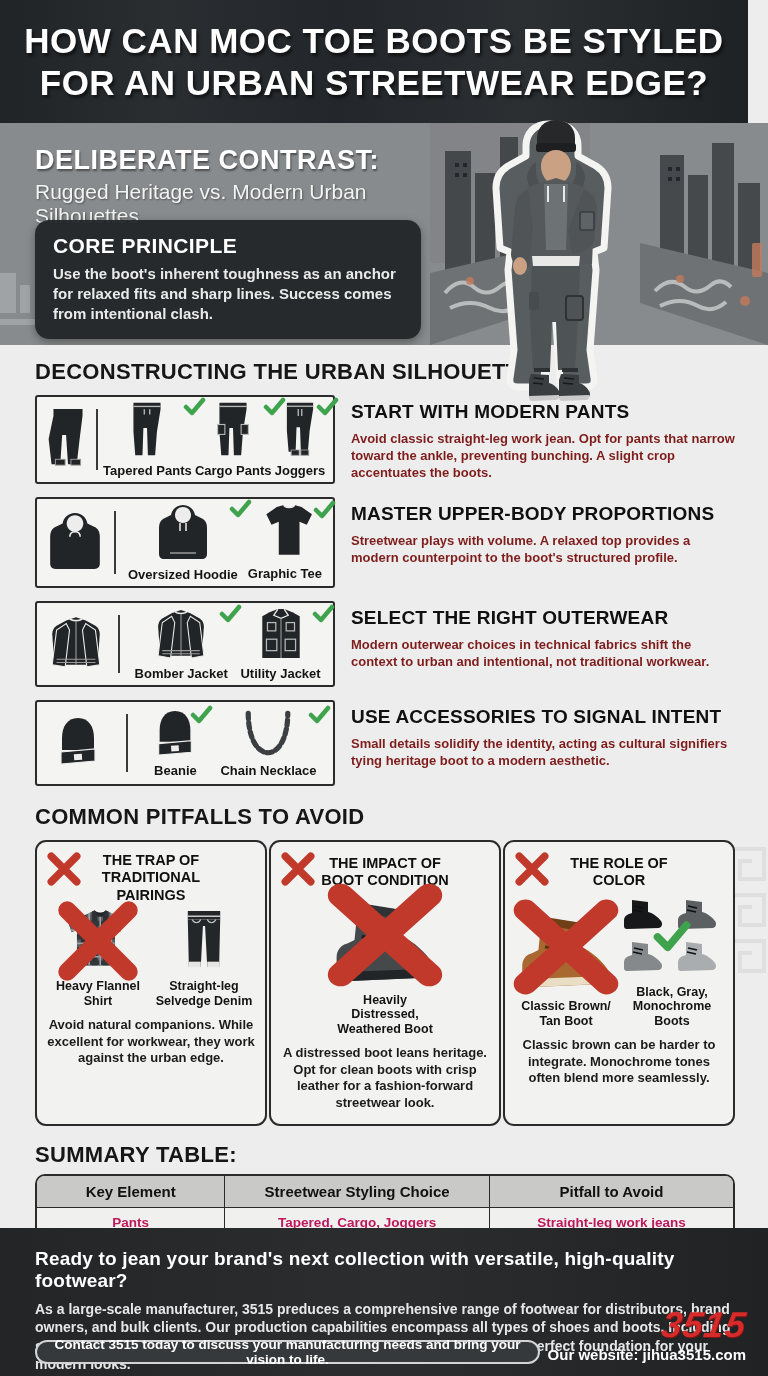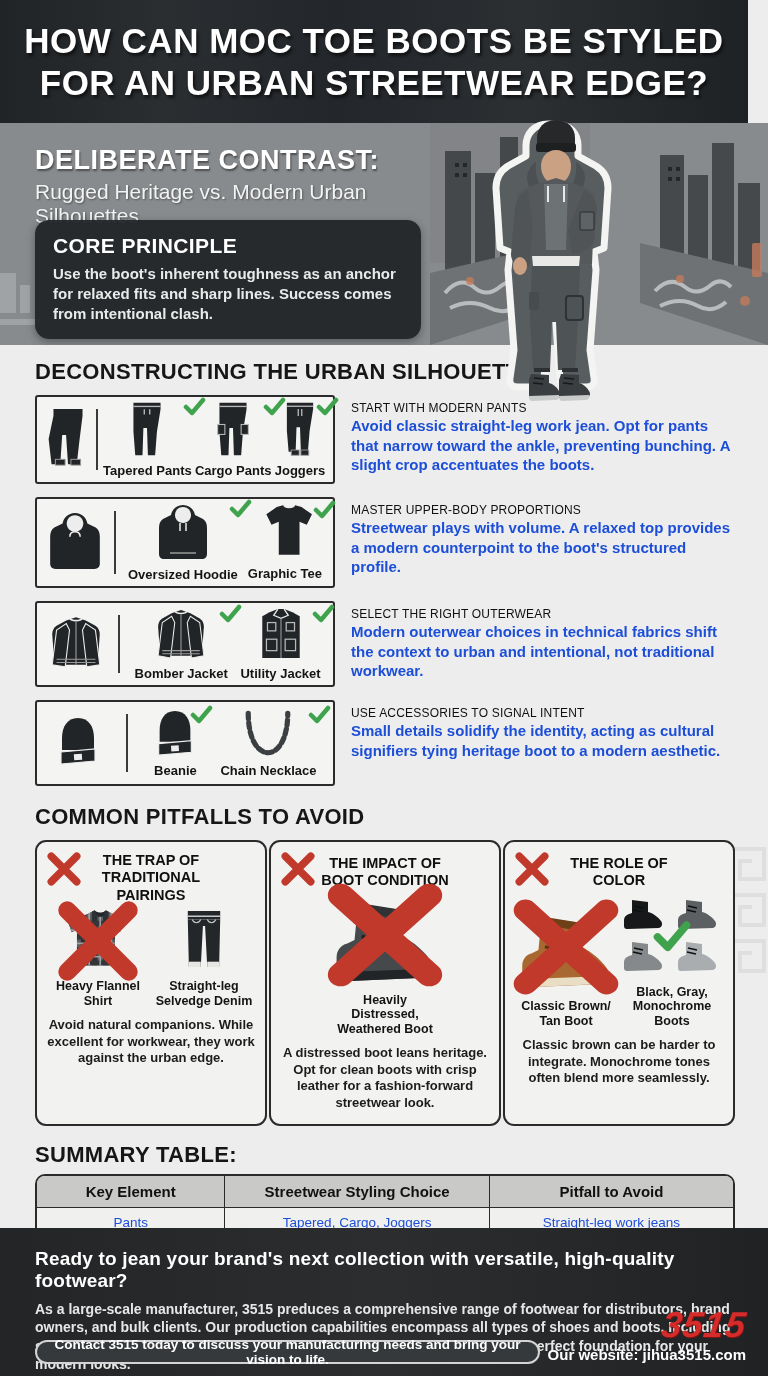--- a/index.html
+++ b/index.html
@@ -42,41 +42,41 @@
   .drow{display:flex;align-items:flex-start;margin-bottom:13px;}
   .dbox{
     width:300px;min-height:86px;background:#f4f4f2;border:2px solid #2b2b2b;border-radius:3px;
     display:flex;align-items:center;justify-content:space-around;position:relative;padding:4px 6px;box-sizing:border-box;
   }
   .dbox .divider{width:2px;align-self:stretch;background:#3a3a3a;margin:8px 2px;}
   .itemcell{display:flex;flex-direction:column;align-items:center;position:relative;}
   .itemcell .lbl{font-size:13px;font-weight:700;color:#141414;margin-top:2px;white-space:nowrap;}
   .chk{position:absolute;top:-4px;right:-14px;}
   .dtext{flex:1;padding:6px 30px 0 16px;}
-  .dtext .dt-t{font-weight:400;font-size:12px;color:#101010;letter-spacing:.2px;}
-  .dtext .dt-b{font-size:15px;color:#1d4ed8;line-height:1.3;margin-top:1px;font-weight:600;}
+  .dtext .dt-t{font-weight:700;font-size:19px;color:#101010;letter-spacing:.2px;}
+  .dtext .dt-b{font-size:13px;color:#7f1d1d;line-height:1.3;margin-top:8px;font-weight:600;}
   
   .cards{display:flex;gap:2px;margin:0 33px 0 35px;}
   .card{
     flex:1;background:#f2f2f0;border:2px solid #2b2b2b;border-radius:11px;
     padding:10px 8px 12px 8px;box-sizing:border-box;min-height:212px;position:relative;
   }
   .card-head{display:flex;align-items:center;justify-content:center;gap:4px;min-height:40px;position:relative;}
   .card-head .bigx{position:absolute;left:2px;top:0px;}
   .card-title{font-weight:800;font-size:14.5px;color:#101010;text-align:center;line-height:1.2;max-width:150px;margin:0 auto;}
   .card-icons{display:flex;justify-content:space-around;align-items:flex-end;min-height:92px;margin-top:4px;}
   .icwrap{position:relative;display:flex;flex-direction:column;align-items:center;}
   .xover{position:absolute;top:-8px;left:50%;transform:translateX(-50%);}
   .iclbl{font-size:12.5px;font-weight:700;color:#141414;text-align:center;line-height:1.15;margin-top:5px;max-width:110px;}
   .card-body{font-size:13px;font-weight:700;color:#1c1c1c;text-align:center;line-height:1.28;margin-top:9px;padding:0 2px;}
   
   .stable{margin:6px 33px 0 35px;border:2px solid #2b2b2b;border-radius:10px;overflow:hidden;background:#f0f0ee;}
   table{border-collapse:collapse;width:100%;}
   th{background:#c9cac8;font-weight:800;font-size:15px;color:#111;padding:7px 4px;border:1.5px solid #2b2b2b;}
-  td{font-size:13.5px;font-weight:400;color:#1d4ed8;text-align:center;padding:7px 4px;border:1.5px solid #2b2b2b;background:#f0f0ee;}
+  td{font-size:13.5px;font-weight:700;color:#be185d;text-align:center;padding:7px 4px;border:1.5px solid #2b2b2b;background:#f0f0ee;}
   table tr th:first-child,table tr td:first-child{border-left:none;}
   table tr th:last-child,table tr td:last-child{border-right:none;}
   table tr:first-child th{border-top:none;}
   table tr:last-child td{border-bottom:none;}
   
   .footer{
     position:absolute;top:1228px;left:0;width:768px;height:148px;
     background:linear-gradient(90deg,#232527 0%,#2b2d2f 50%,#202224 100%);
   }
   .f-head{color:#fff;font-weight:800;font-size:19px;margin:20px 35px 0 35px;letter-spacing:.2px;}

